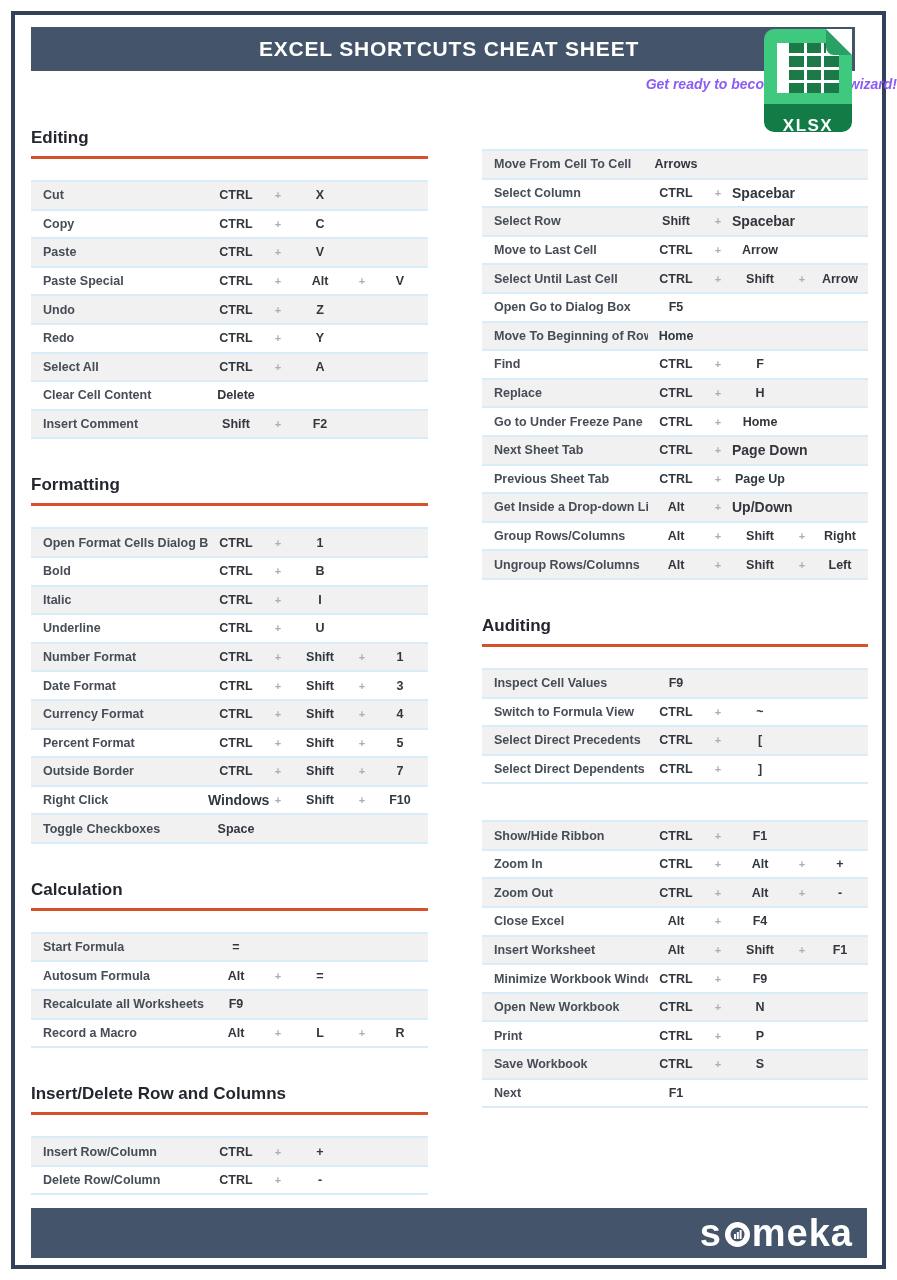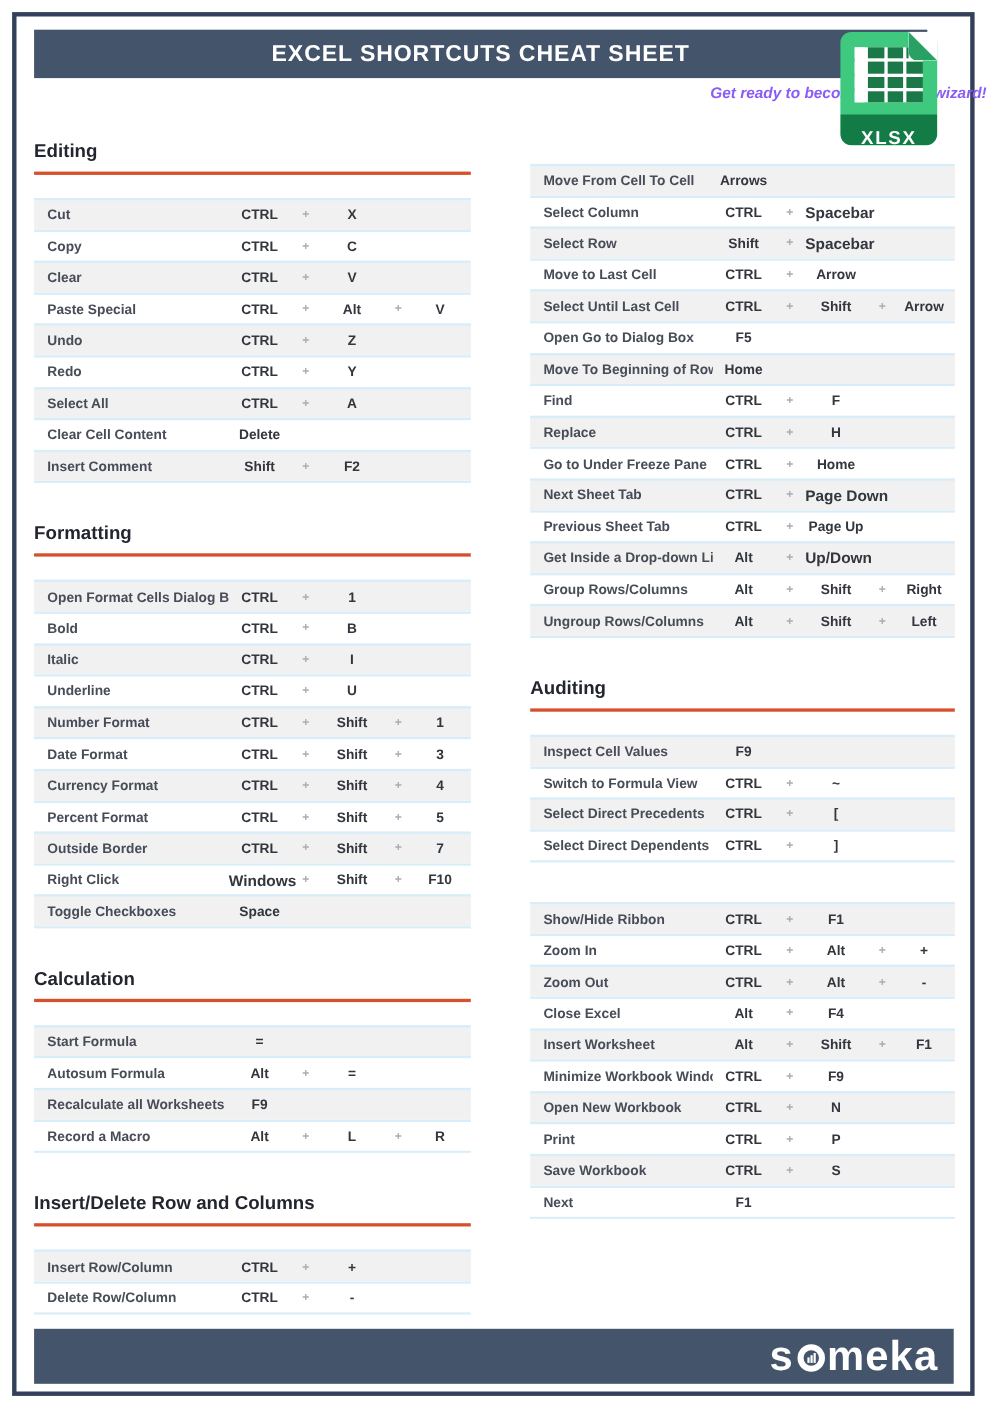--- a/index.html
+++ b/index.html
@@ -1,18 +1,18 @@
 <!DOCTYPE html>
 <html><head>
 <meta charset="utf-8">
 <style>
   html,body{margin:0;padding:0;background:#ffffff;}
   body{width:897px;height:1280px;position:relative;font-family:"Liberation Sans",sans-serif;overflow:hidden;}
   .frame{position:absolute;left:11px;top:11px;right:11px;bottom:11px;border:4px solid #33405a;background:#ffffff;}
-  .header-bar{position:absolute;left:31px;top:27px;width:812px;height:44px;background:#44546a;display:flex;align-items:center;justify-content:center;}
+  .header-bar{position:absolute;left:31px;top:27px;width:812px;height:44px;background:#44546a;display:flex;align-items:center;justify-content:center;padding-left:12px;}
   .header-title{color:#ffffff;font-size:21px;font-weight:bold;letter-spacing:0.8px;}
   .subtitle{position:absolute;left:0;top:76px;width:100%;text-align:right;font-size:14px;font-style:italic;font-weight:700;color:#8b5cf6;}
   
   .xlsx-icon{position:absolute;left:764px;top:29px;width:88px;height:103px;z-index:5;}
   .icon-body{position:absolute;inset:0;background:#3ec97f;border-radius:10px;overflow:hidden;}
   .icon-corner{position:absolute;top:0;right:0;width:26px;height:26px;background:#ffffff;}
   .icon-fold{position:absolute;top:0;right:0;width:26px;height:26px;background:#29a164;clip-path:polygon(0 0,0 100%,100% 100%);border-bottom-left-radius:8px;}
   .icon-grid{position:absolute;top:14px;left:13px;width:62px;height:50px;background:#ffffff;display:grid;grid-template-columns:9px 1fr 1fr 1fr;grid-template-rows:repeat(4,1fr);gap:3px;}
   .icon-grid div{background:#1b7847;}
   .icon-grid div.wh{background:#ffffff;}
@@ -91,21 +91,21 @@
         </div>
         <div class="srow">
           <span class="slabel">Copy</span>
           <span class="k">CTRL</span>
           <span class="p">+</span>
           <span class="k">C</span>
           <span class="p"></span>
           <span class="k last"></span>
         </div>
         <div class="srow odd">
-          <span class="slabel">Clear</span>
+          <span class="slabel">Paste</span>
           <span class="k">CTRL</span>
           <span class="p">+</span>
           <span class="k">V</span>
           <span class="p"></span>
           <span class="k last"></span>
         </div>
         <div class="srow">
           <span class="slabel">Paste Special</span>
           <span class="k">CTRL</span>
           <span class="p">+</span>

